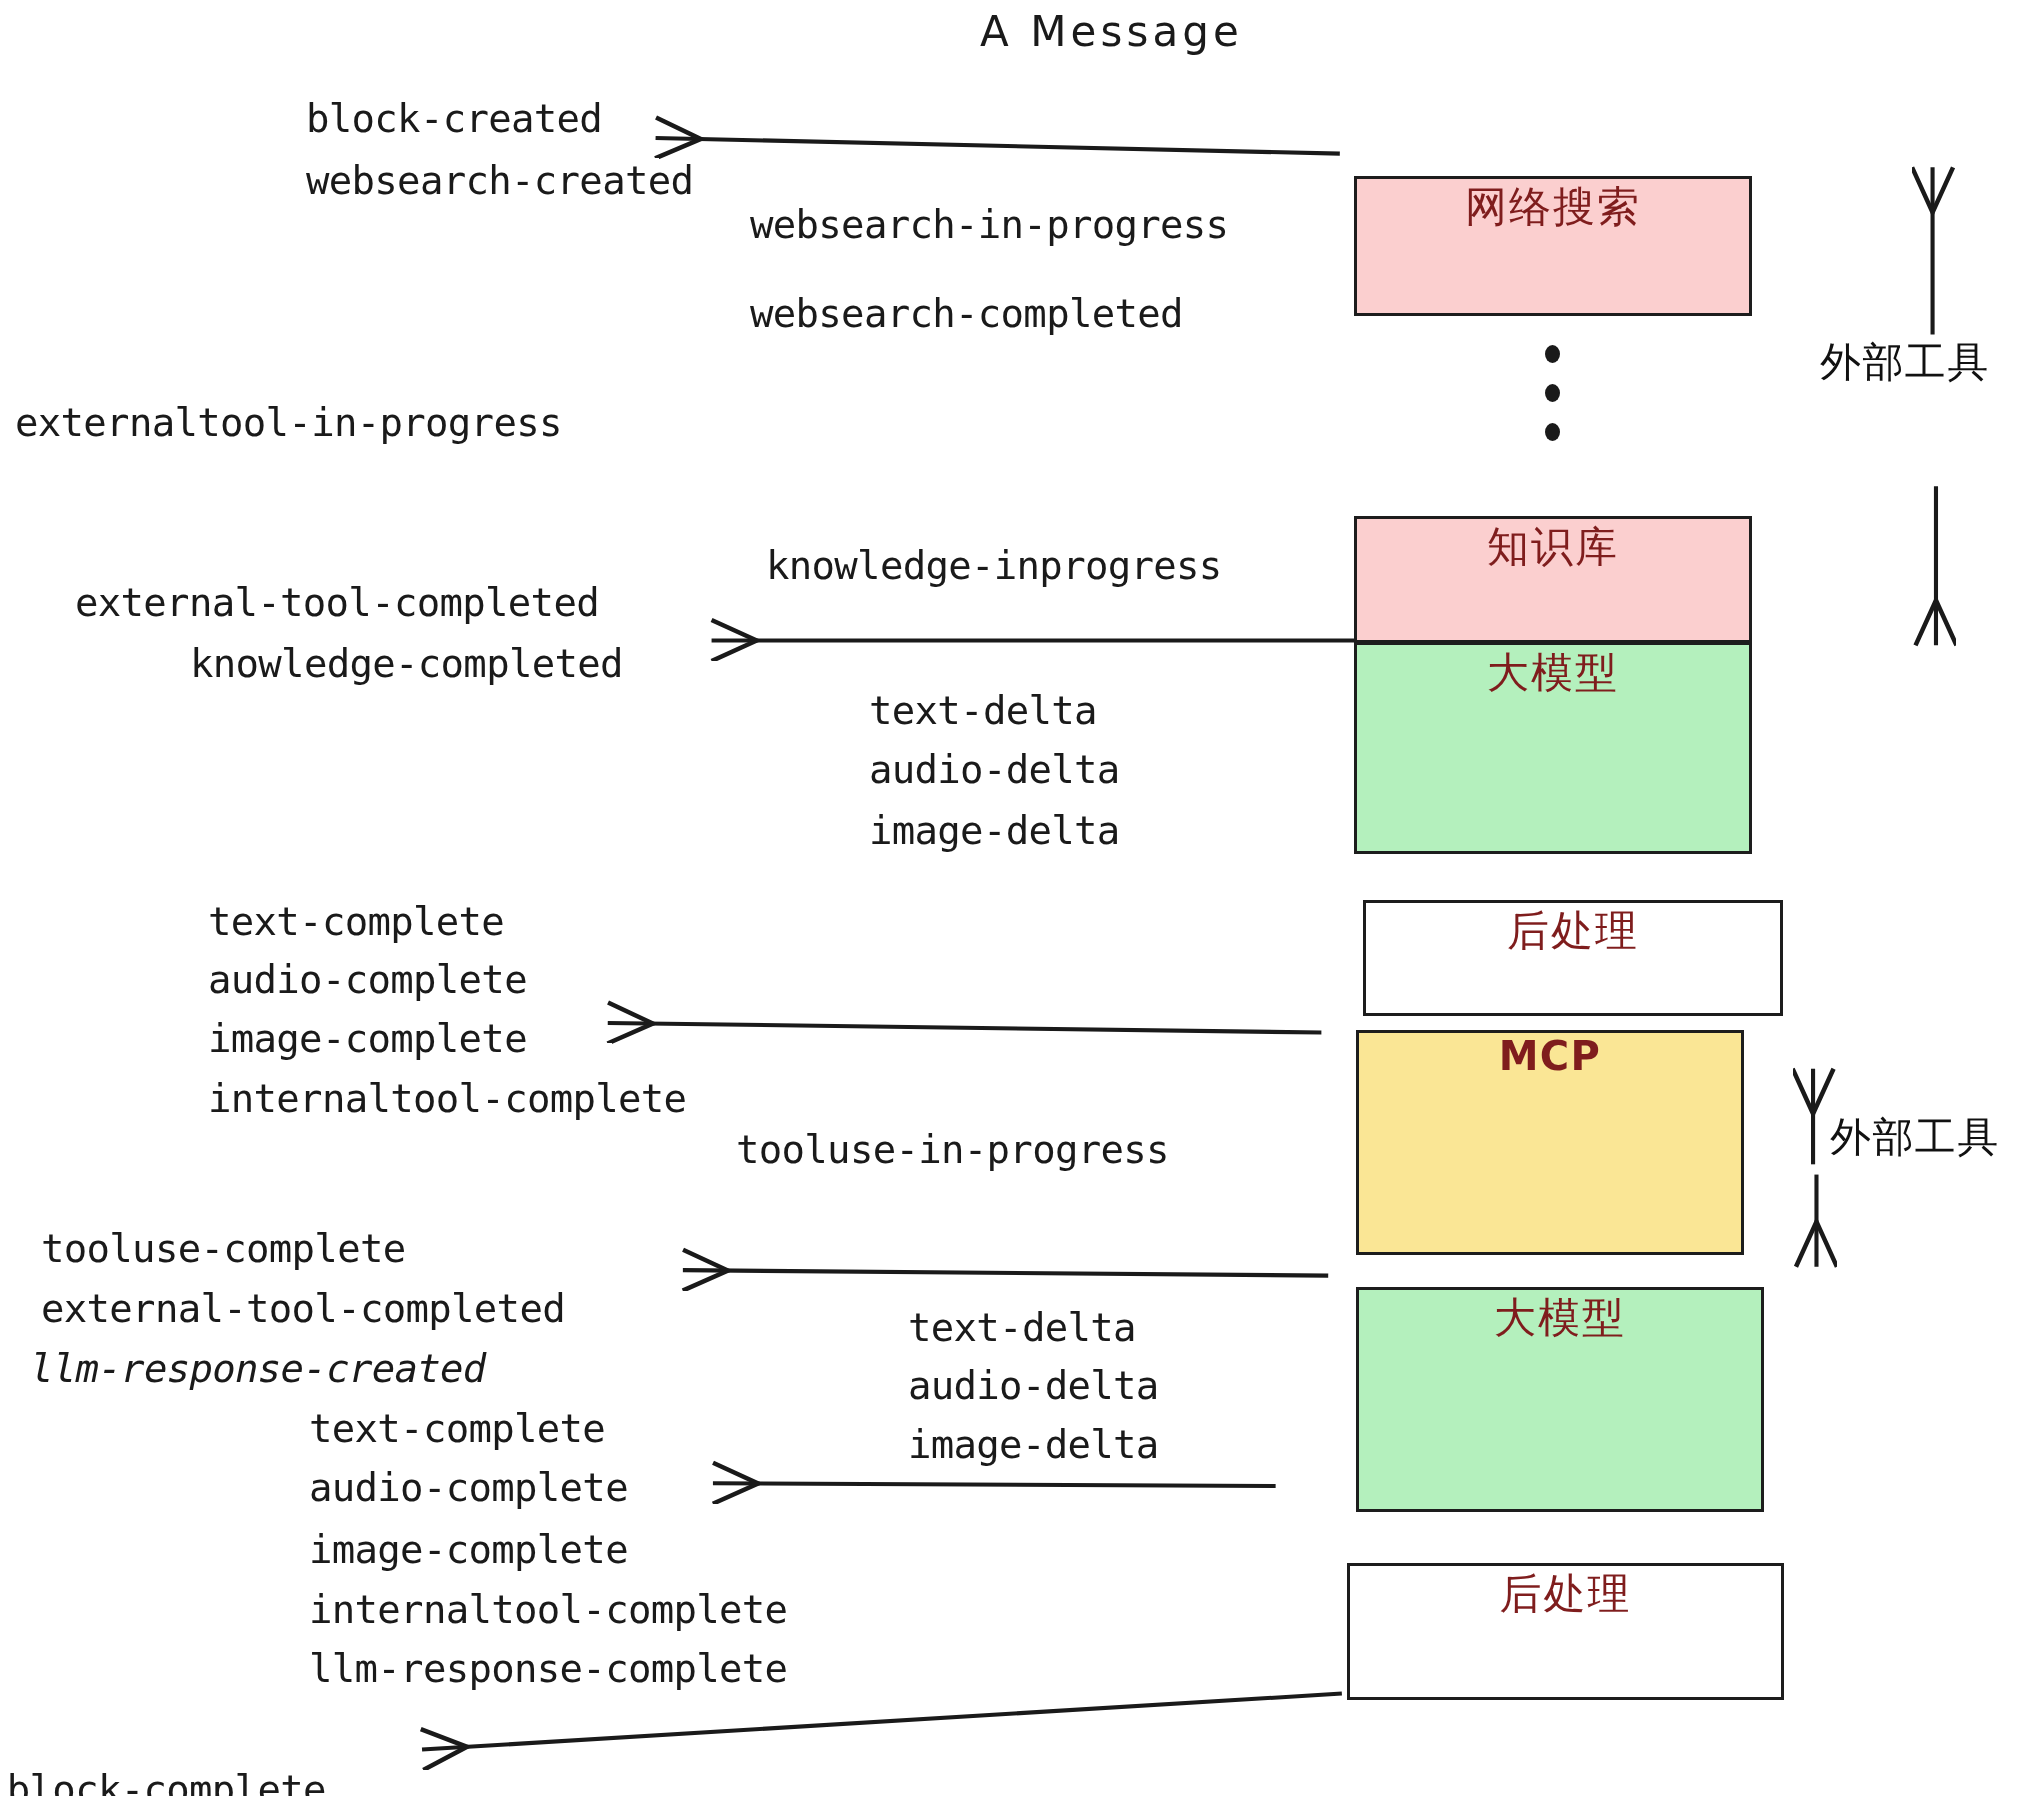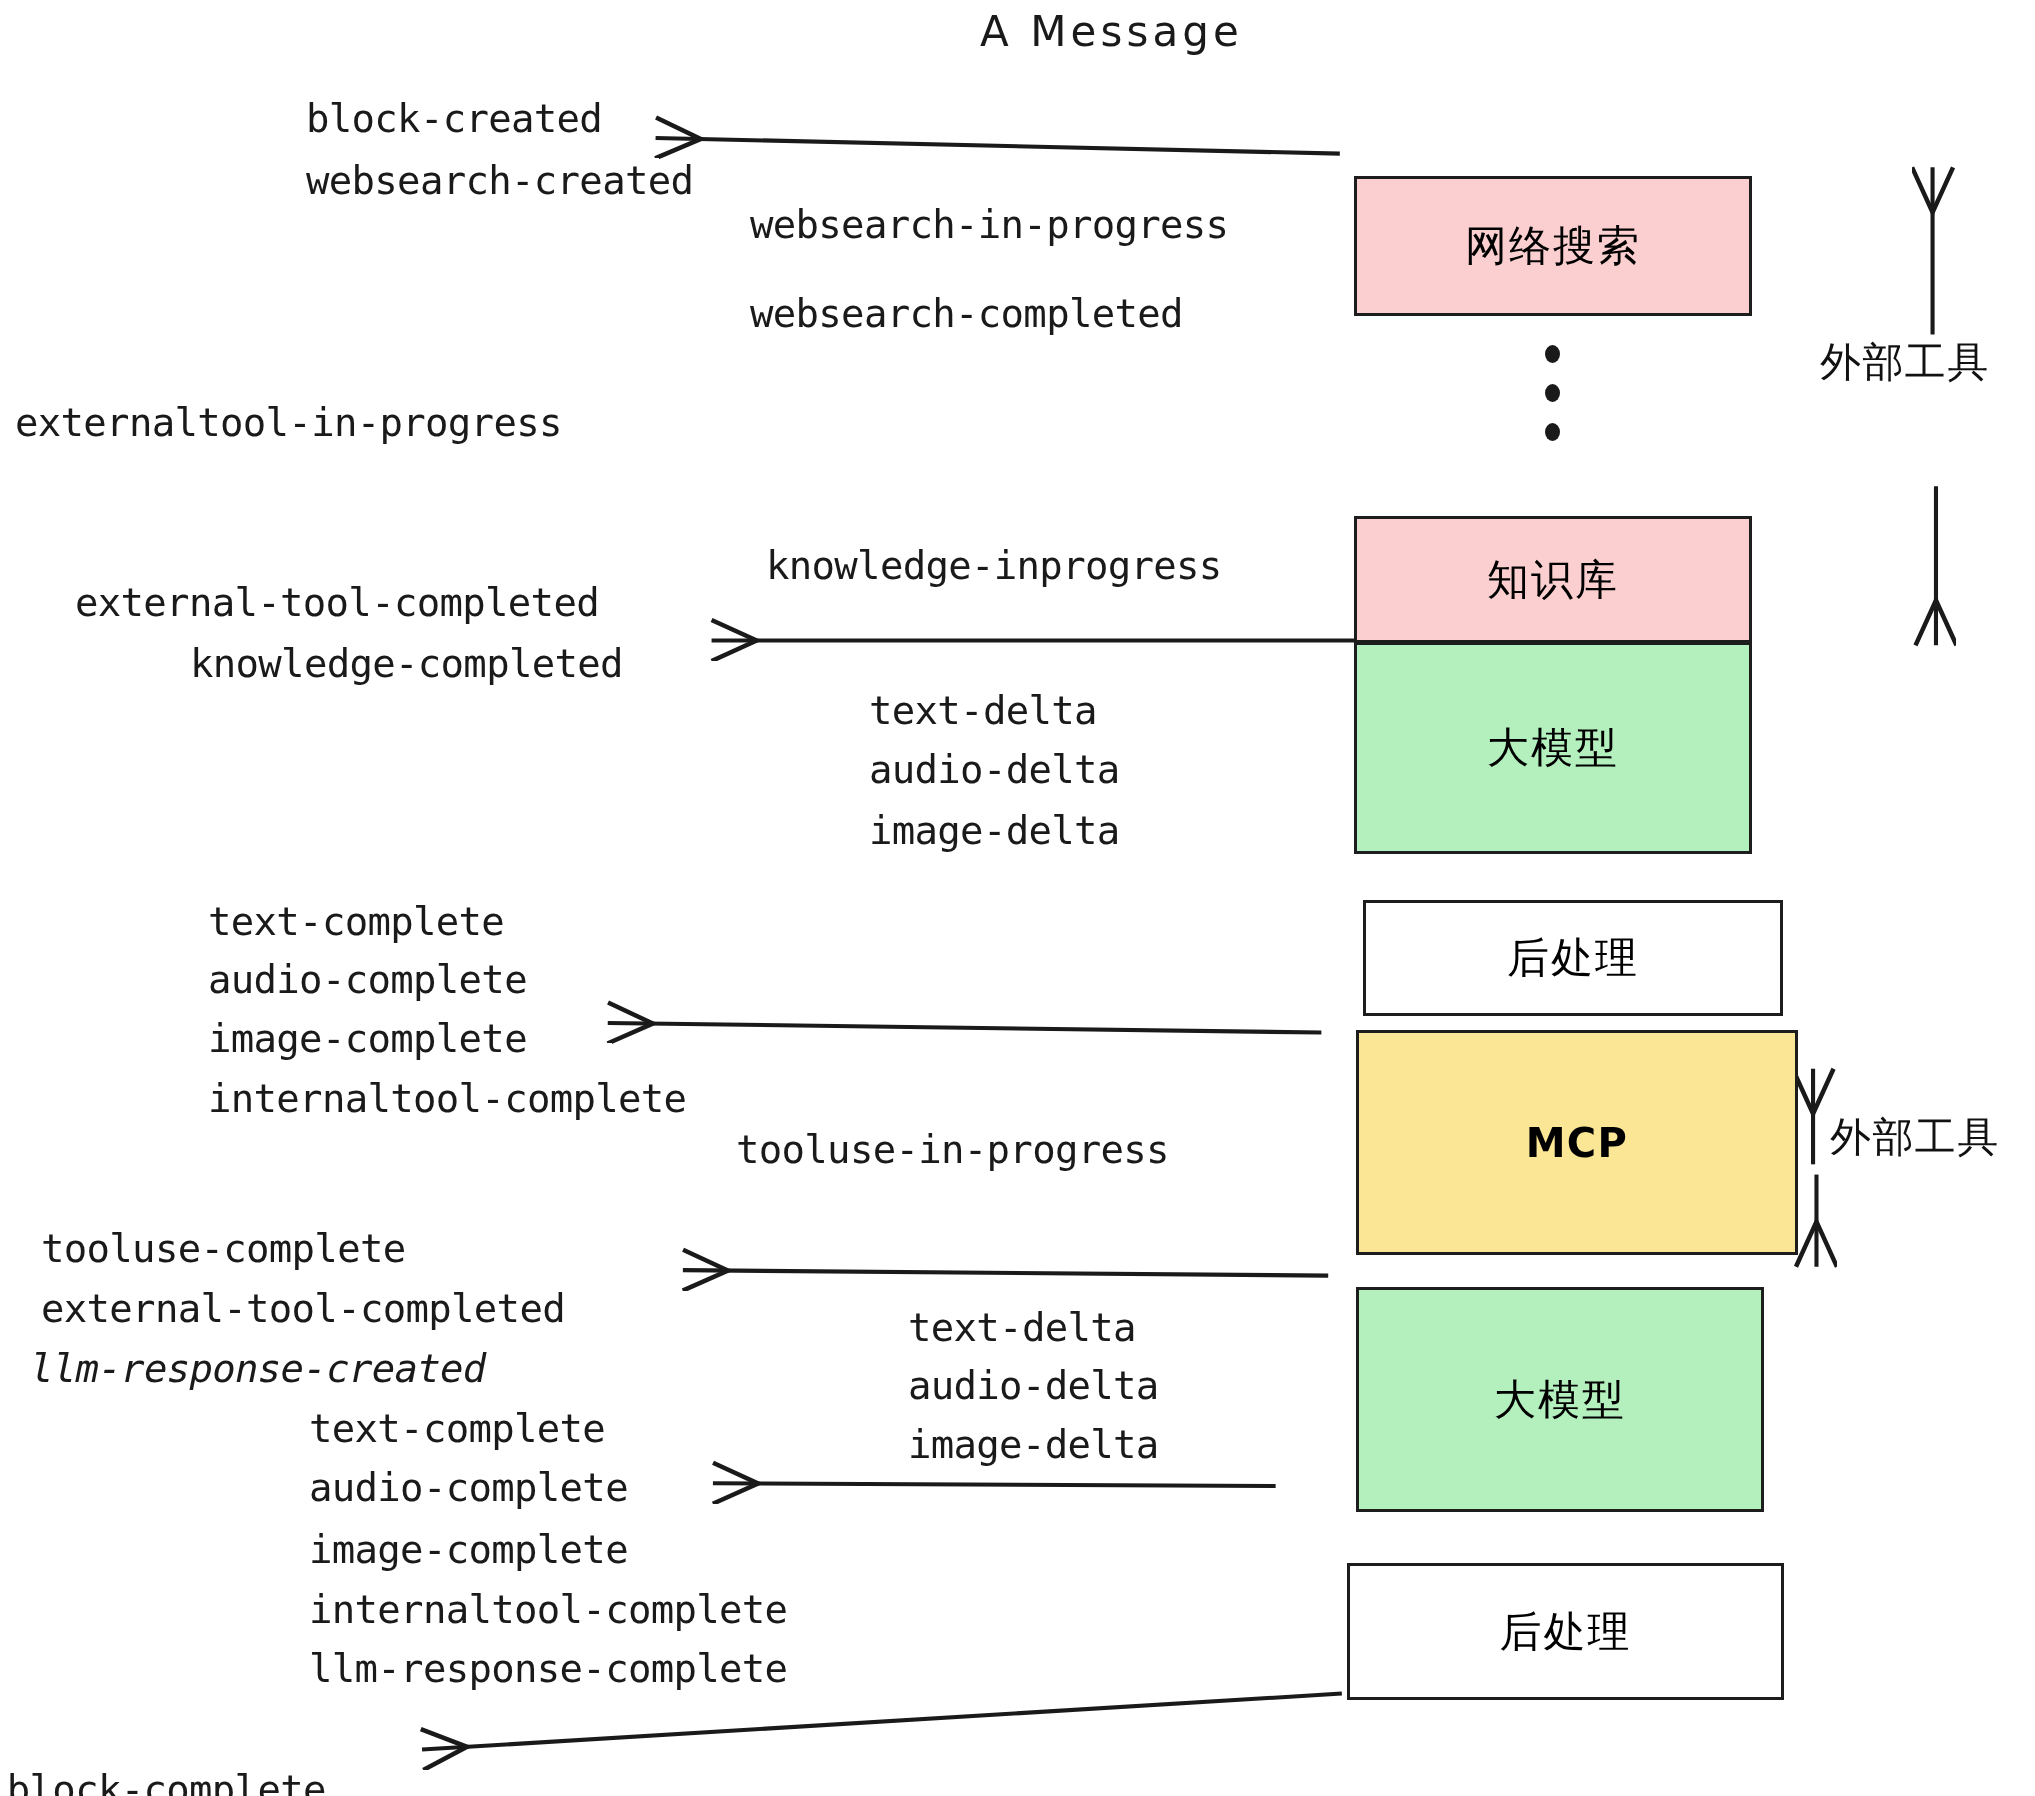--- a/index.html
+++ b/index.html
@@ -25,25 +25,24 @@
     font-size:42px;
     color:#1a1a1a;
     white-space:nowrap;
     letter-spacing:4.1px;
   }
   .box{
     position:absolute;
     box-sizing:border-box;
     border:3.4px solid #1d1d1d;
     display:flex;
-    align-items:center;
     justify-content:center;
     font-family:"DejaVu Sans","Liberation Sans",sans-serif;
     font-size:42px;
-    color:#000000;
+    color:#7f1d1d;
     letter-spacing:2px;
   }
   .box.mcp{ font-family:"DejaVu Sans","Liberation Sans",sans-serif; font-size:40px; font-weight:700; letter-spacing:1.4px;}
   .cn-side{
     position:absolute;
     font-family:"DejaVu Sans","Liberation Sans",sans-serif;
     font-size:41px;
     color:#111111;
     white-space:nowrap;
     letter-spacing:1.4px;
@@ -106,21 +105,21 @@
   </div>
 
   <div class="box" style="left:1354px;top:642px;width:398px;height:212px;background:#b4f0bd;">
     <span>大模型</span>
   </div>
 
   <div class="box" style="left:1363px;top:900px;width:420px;height:116px;background:#ffffff;">
     <span>后处理</span>
   </div>
 
-  <div class="box mcp" style="left:1356px;top:1030px;width:442px;height:225px;background:#fae695;">
+  <div class="box mcp" style="left:1356px;top:1030px;width:388px;height:225px;background:#fae695;">
     <span>MCP</span>
   </div>
 
   <div class="box" style="left:1356px;top:1287px;width:408px;height:225px;background:#b4f0bd;">
     <span>大模型</span>
   </div>
 
   <div class="box" style="left:1347px;top:1563px;width:437px;height:137px;background:#ffffff;">
     <span>后处理</span>
   </div>

